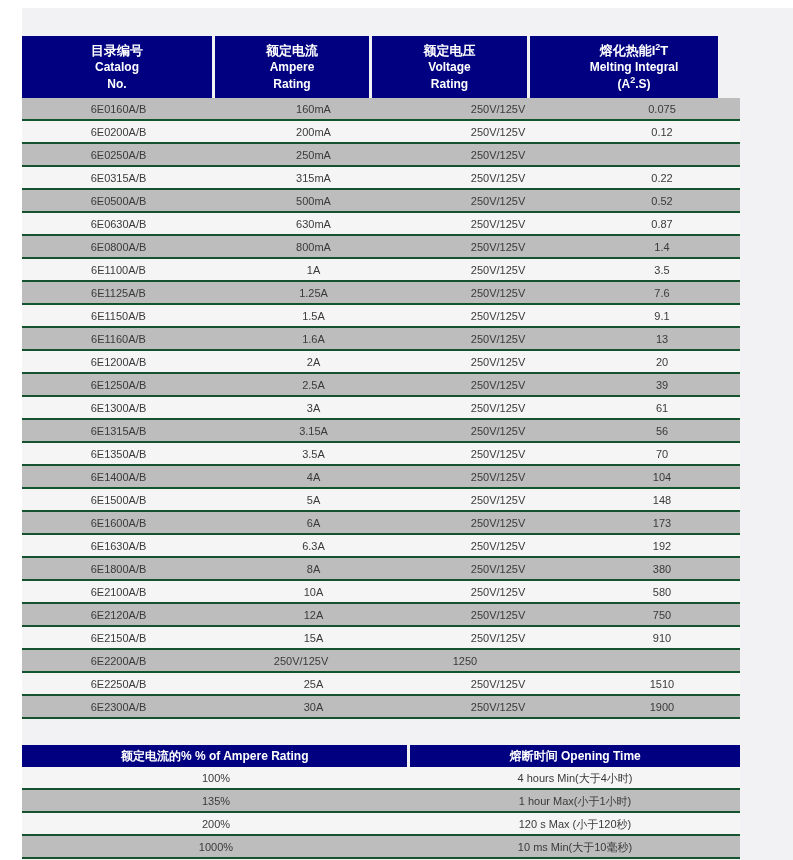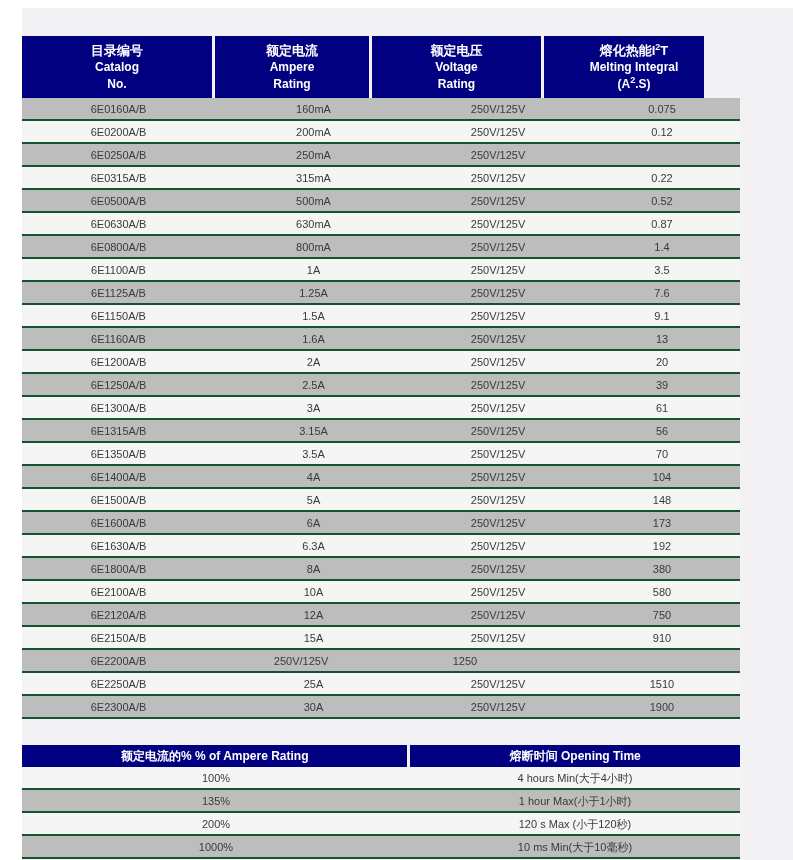--- a/index.html
+++ b/index.html
@@ -30,21 +30,21 @@
   }
   .hcell + .hcell { margin-left: 3px; }
   #table1 .thead { height: 62px; }
   #table1 .hcell { height: 62px; }
   .hline { font-size: 12px; line-height: 15px; }
   .hline.zh { font-size: 13px; }
   .hline sup { font-size: 9px; line-height: 0; }
 
   
   .h1-c0 { width: 190px; } .h1-c1 { width: 154px; }
-  .h1-c2 { width: 169px; } .h1-c3 { width: 160px; padding-left: 20px; }
+  .h1-c2 { width: 155px; } .h1-c3 { width: 188px; padding-left: 20px; }
   .table1-c0 { width: 193px; } .table1-c1 { width: 197px; }
   .table1-c2 { width: 172px; } .table1-c3 { width: 156px; }
 
   
   #table2 .thead { height: 22px; }
   #table2 .hcell { height: 22px; padding: 8px; justify-content: center; }
   #table2 .hline { font-size: 12px; line-height: 20px; }
   .h2-c0 { width: 386px; } .h2-c1 { width: 330px; }
   .table2-c0 { width: 388px; } .table2-c1 { width: 330px; }
 

